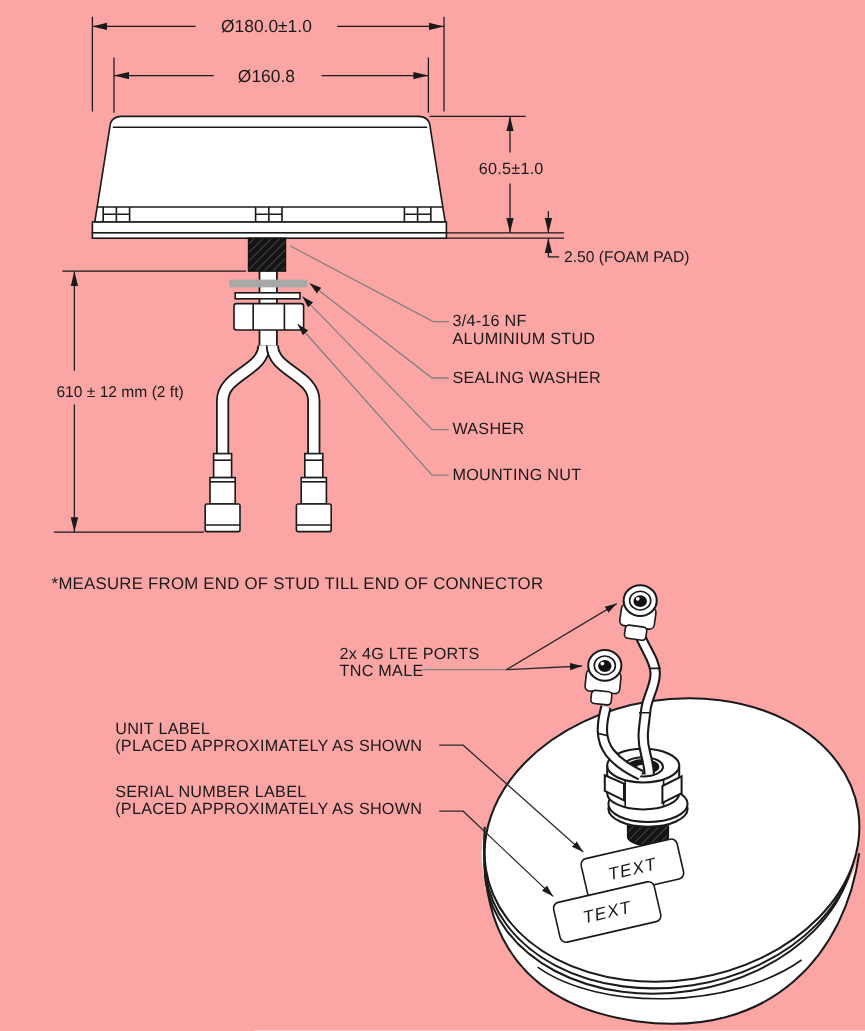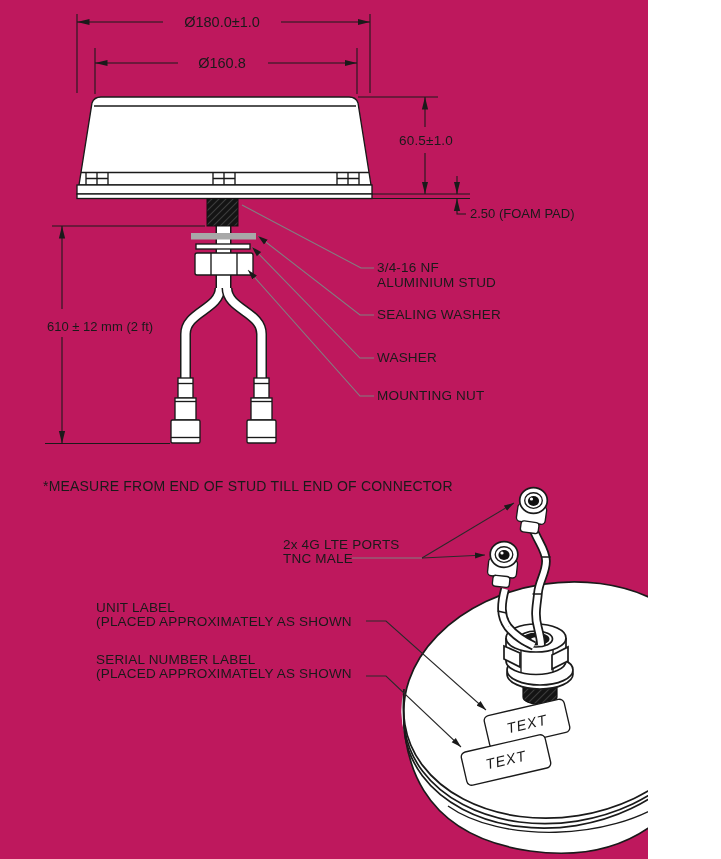--- a/index.html
+++ b/index.html
@@ -1,16 +1,16 @@
 <!DOCTYPE html>
 <html><head>
 <meta charset="utf-8">
 <style>
   html,body{margin:0;padding:0;background:#ffffff;}
-  .page{position:relative;width:648px;height:859px;background:#be185d;overflow:hidden;
+  .page{position:relative;width:721px;height:859px;background:#fca5a5;overflow:hidden;
         font-family:"Liberation Sans","DejaVu Sans",sans-serif;}
   svg{position:absolute;left:0;top:0;}
   svg text{font-family:"Liberation Sans","DejaVu Sans",sans-serif;fill:#1a1a1a;}
   .t13{font-size:13px;}
   .t135{font-size:13.5px;letter-spacing:.2px;}
   .t14{font-size:14px;letter-spacing:.2px;}
   .t145{font-size:14.5px;}
   .mid{text-anchor:middle;}
   .sticker-text{font-size:14.5px;font-style:italic;letter-spacing:1px;text-anchor:middle;}
   .geo{stroke:#1a1a1a;fill:none;stroke-width:1.35;}

